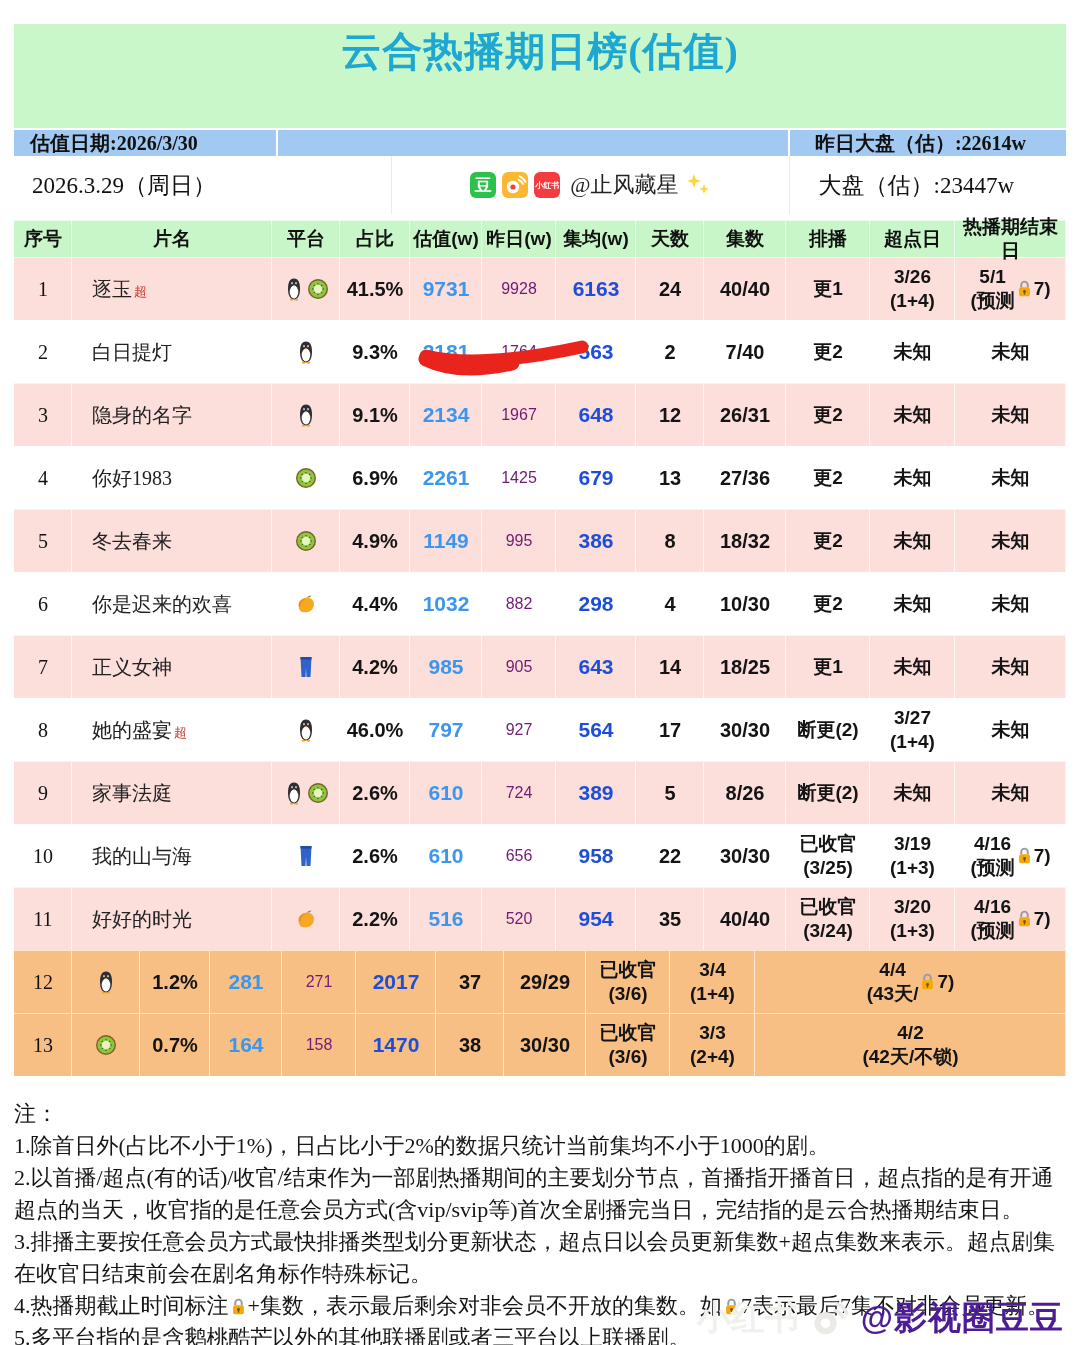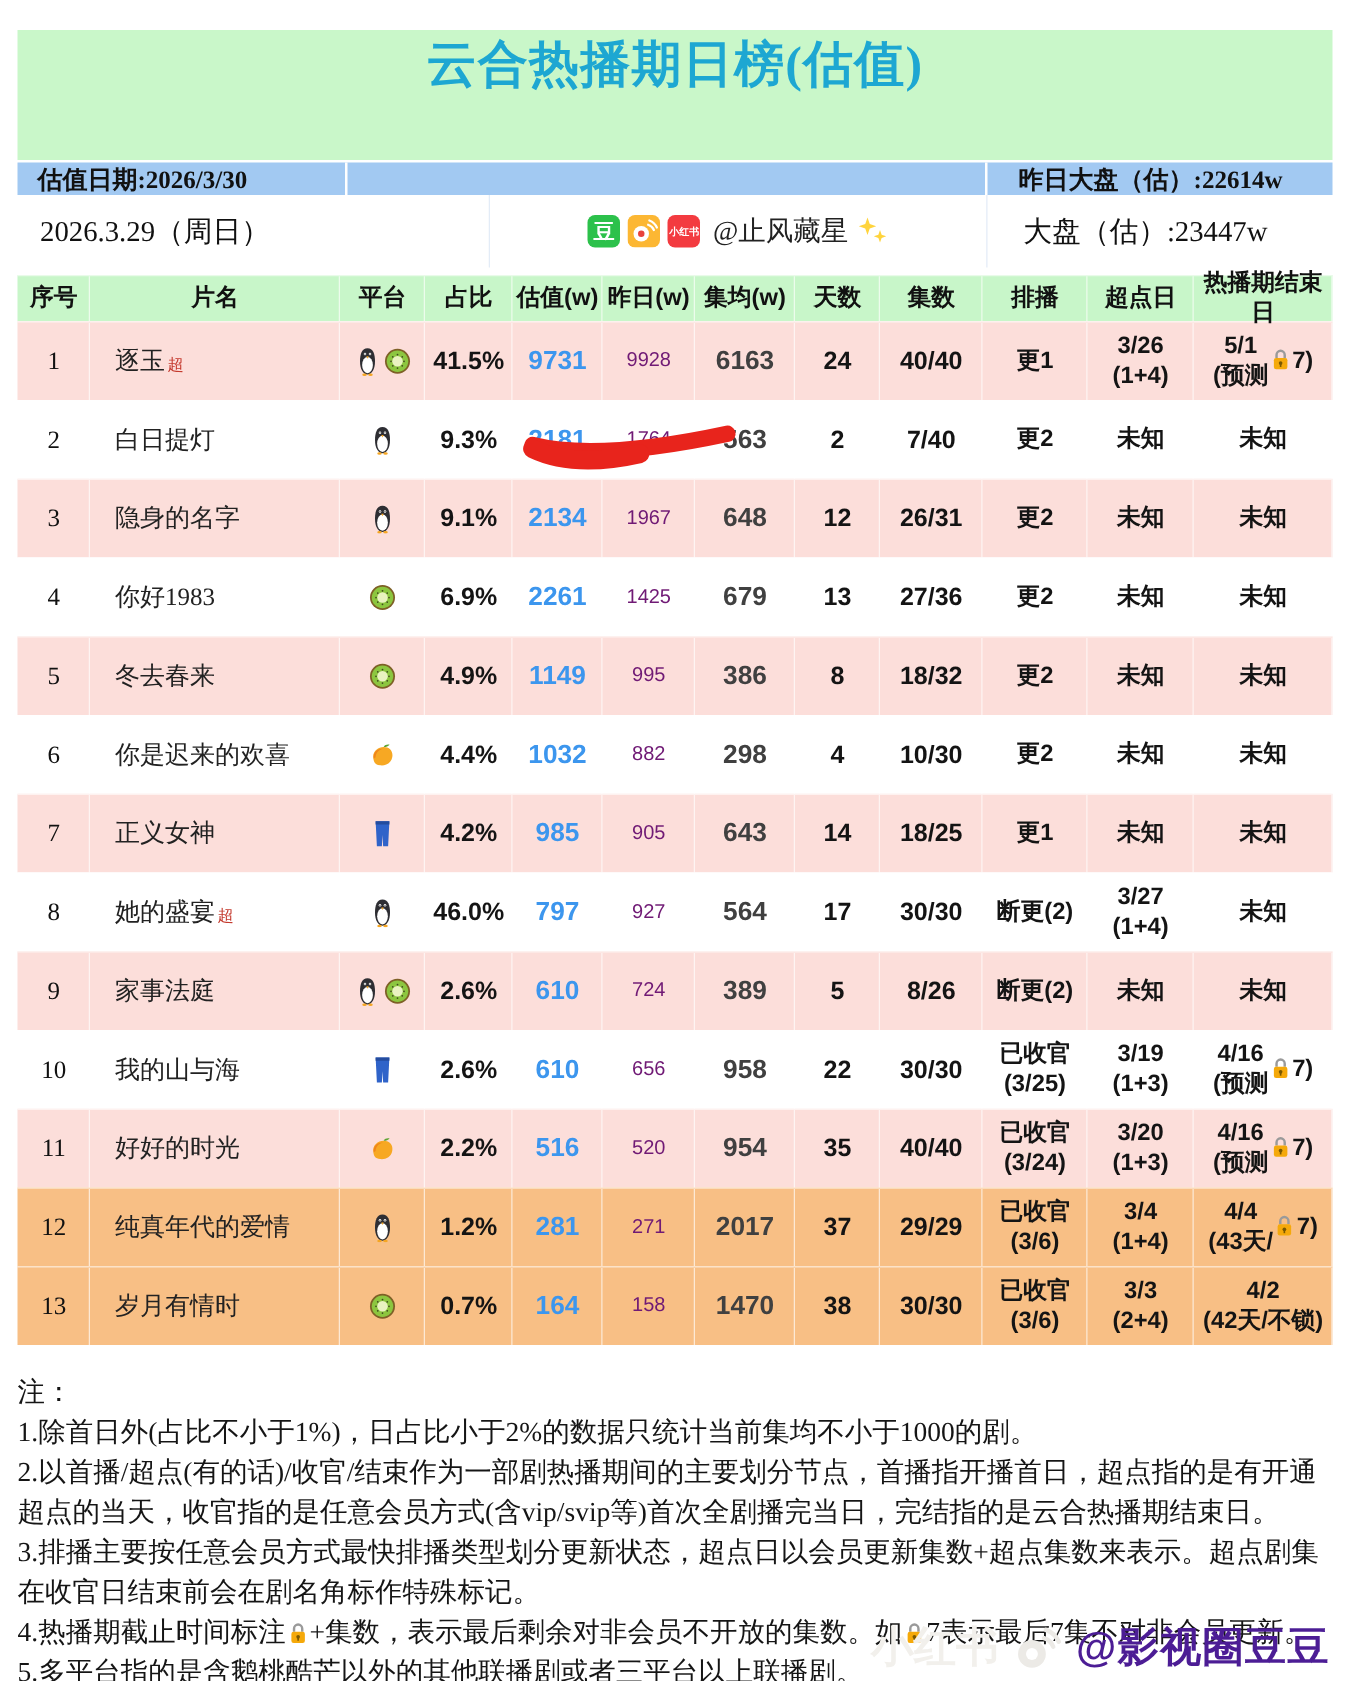--- a/index.html
+++ b/index.html
@@ -36,21 +36,21 @@
   .pink{background:#fcdeda;}.white{background:#ffffff;}.orange{background:#f8bf85;}
   .no{font-family:"Liberation Serif",serif;font-size:20px;}
   .name{justify-content:flex-start;text-align:left;padding-left:20px;font-family:"Liberation Serif",serif;font-size:20px;color:#222;}
   .tag{color:#c43a2e;font-size:13px;margin-left:2px;position:relative;top:3px;}
   .plat{gap:2px;}
   .plat .pic{width:22px;height:24px;display:block;}
   .plat .pic svg{width:100%;height:100%;display:block;}
   .b{font-weight:bold;font-size:20px;color:#141414;}
   .est{font-weight:bold;font-size:21px;color:#3c96ee;}
   .yest{font-size:16px;color:#701a75;}
-  .avg{font-weight:bold;font-size:21px;color:#404040;}
+  .avg{font-weight:bold;font-size:21px;color:#1d4ed8;}
   .ml{font-weight:bold;font-size:19px;color:#141414;}
   .lock svg{width:17px;height:18px;vertical-align:-3px;margin:0 1px;}
   
   .notes{margin-top:22px;font-family:"Liberation Serif",serif;font-size:22px;line-height:32px;color:#151515;}
   .notes p{margin:0;}
   
   .scribble{position:absolute;left:416px;top:338px;width:176px;height:44px;pointer-events:none;}
   
   .watermark{position:absolute;right:16px;bottom:4px;display:flex;align-items:center;gap:10px;}
   .wm-xhs{color:#f2f0ec;font-size:34px;font-weight:bold;font-family:"Liberation Serif",serif;}
@@ -465,23 +465,20 @@
         <div class="td c10 ml">3/20<br>(1+3)</div>
         <div class="td c11 ml">4/16<br>(预测<span class="lock"><svg viewBox="0 0 20 22">
               <path d="M6 9 V6 a4 4 0 0 1 8 0 V9" fill="none" stroke="#9a9a9a" stroke-width="2.4"></path>
               <rect x="3.4" y="9" width="13.2" height="11" rx="2.2" fill="#f5a90a"></rect>
               <circle cx="10" cy="14" r="1.8" fill="#7a5800"></circle>
               <rect x="9.2" y="14.6" width="1.6" height="3.2" fill="#7a5800"></rect>
             </svg></span>7)</div>
       </div>
       <div class="tr orange">
         <div class="td c0 no">12</div>
-        <div class="td c1 name">
-          <span>纯真年代的爱情</span>
-        </div>
         <div class="td c2 plat">
           <span class="pic">
             <svg viewBox="0 0 22 24">
               <path d="M11 1.5 C6.5 1.5 5 6 5 12 c0 6.5 2.5 10.5 6 10.5 s6-4 6-10.5 C17 6 15.5 1.5 11 1.5 Z" fill="#2e2e33"></path>
               <ellipse cx="11" cy="15" rx="4.3" ry="6.5" fill="#fff"></ellipse>
               <circle cx="9" cy="6.2" r="1" fill="#fff"></circle>
               <circle cx="13" cy="6.2" r="1" fill="#fff"></circle>
               <circle cx="9" cy="6.2" r=".45" fill="#111"></circle>
               <circle cx="13" cy="6.2" r=".45" fill="#111"></circle>
               <path d="M10 8 h2 l-1 1.9 Z" fill="#f5a623"></path>
@@ -500,23 +497,20 @@
         <div class="td c10 ml">3/4<br>(1+4)</div>
         <div class="td c11 ml">4/4<br>(43天/<span class="lock"><svg viewBox="0 0 20 22">
               <path d="M6 9 V6 a4 4 0 0 1 8 0 V9" fill="none" stroke="#9a9a9a" stroke-width="2.4"></path>
               <rect x="3.4" y="9" width="13.2" height="11" rx="2.2" fill="#f5a90a"></rect>
               <circle cx="10" cy="14" r="1.8" fill="#7a5800"></circle>
               <rect x="9.2" y="14.6" width="1.6" height="3.2" fill="#7a5800"></rect>
             </svg></span>7)</div>
       </div>
       <div class="tr orange">
         <div class="td c0 no">13</div>
-        <div class="td c1 name">
-          <span>岁月有情时</span>
-        </div>
         <div class="td c2 plat">
           <span class="pic">
             <svg viewBox="0 0 22 22">
               <circle cx="11" cy="11" r="10" fill="#7d6026"></circle>
               <circle cx="11" cy="11" r="8.6" fill="#8cc63f"></circle>
               <circle cx="11" cy="11" r="4.2" fill="#e9f2c0"></circle>
               <g fill="#3f4a1e">
                 <circle cx="11" cy="5.6" r=".7"></circle>
                 <circle cx="14.8" cy="7.4" r=".7"></circle>
                 <circle cx="16.2" cy="11" r=".7"></circle>

